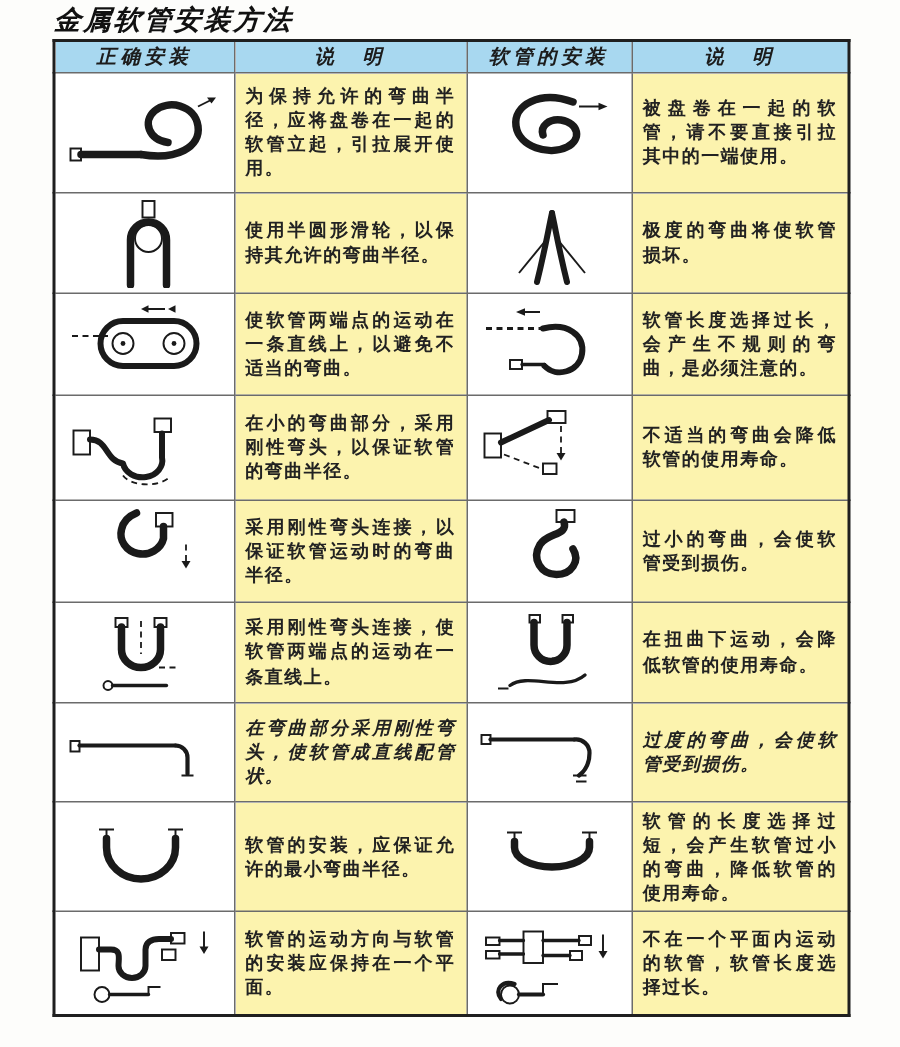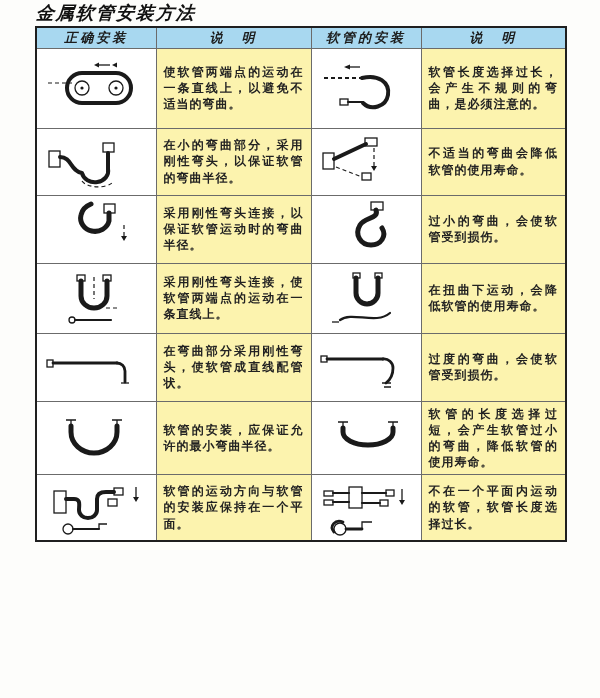--- a/index.html
+++ b/index.html
@@ -36,21 +36,21 @@
     letter-spacing:1px;line-height:1.35;
     padding:4px 7px;text-align:justify;
   }
   td.fig{background:#ffffff;text-align:center;padding:1px;}
   tbody tr:nth-child(1){height:80px;}
   tbody tr:nth-child(2){height:67px;}
   tbody tr:nth-child(3){height:68px;}
   tbody tr:nth-child(4){height:70px;padding-left:30px;}
   tbody tr:nth-child(5){height:68px;padding-left:21px;}
   tbody tr:nth-child(6){height:67px;}
-  tbody tr:nth-child(7){height:66px;}
+  tbody tr:nth-child(7){height:66px;font-style:italic;}
   tbody tr:nth-child(8){height:69px;}
   tbody tr:nth-child(9){height:69px;}
   svg{display:block;margin:0 auto;}
   .hose{fill:none;stroke:var(--ink);stroke-width:5;stroke-linecap:round;stroke-linejoin:round;}
   .hose4{fill:none;stroke:var(--ink);stroke-width:4;stroke-linecap:round;stroke-linejoin:round;}
   .hose3{fill:none;stroke:var(--ink);stroke-width:2.8;stroke-linecap:round;stroke-linejoin:round;}
   .hose2{fill:none;stroke:var(--ink);stroke-width:2.2;stroke-linecap:round;}
   .thin{fill:none;stroke:var(--ink);stroke-width:1.3;}
   .dash{fill:none;stroke:var(--ink);stroke-width:1.2;stroke-dasharray:4 3;}
   .dash2{fill:none;stroke:var(--ink);stroke-width:2;stroke-dasharray:4 3;}
@@ -73,21 +73,60 @@
     <thead>
       <tr>
         <th>正确安装</th>
         <th>说　明</th>
         <th>软管的安装</th>
         <th>说　明</th>
       </tr>
     </thead>
     <tbody>
 
-
+      <tr>
+        <td class="fig">
+          <svg width="104" height="60" viewBox="0 0 104 60">
+            <rect x="3" y="41" width="7" height="8" class="thin"></rect>
+            <path d="M10 45 H50" class="hose"></path>
+            <path d="M50 45 C74 49 90 40 88 26 C86 12 68 8 59 16 C51 23 55 35 68 37" class="hose"></path>
+            <path d="M88 13 L98 8" class="thin"></path>
+            <path d="M100 7 l-6 0 l3 4 z" class="fillink"></path>
+          </svg>
+        </td>
+        <td class="desc">为保持允许的弯曲半径，应将盘卷在一起的软管立起，引拉展开使用。</td>
+        <td class="fig">
+          <svg width="96" height="60" viewBox="0 0 96 60">
+            <path d="M64 10 C42 2 24 12 26 26 C28 40 48 46 60 40 C70 35 68 24 56 22 C48 21 42 26 44 32" class="hose"></path>
+            <path d="M68 13 H83" class="thin"></path>
+            <path d="M87 13 l-6 -2.5 v5 z" class="fillink"></path>
+          </svg>
+        </td>
+        <td class="desc">被盘卷在一起的软管，请不要直接引拉其中的一端使用。</td>
+      </tr>
+
+      <tr>
+        <td class="fig">
+          <svg width="104" height="60" viewBox="0 0 104 60">
+            <rect x="51" y="2" width="8" height="11" class="thin"></rect>
+            <circle cx="55" cy="27" r="9" class="thin"></circle>
+            <path d="M43 58 V28 A12 12 0 0 1 67 28 V58" class="hose"></path>
+          </svg>
+        </td>
+        <td class="desc">使用半圆形滑轮，以保持其允许的弯曲半径。</td>
+        <td class="fig">
+          <svg width="96" height="60" viewBox="0 0 96 60">
+            <path d="M40 56 C45 36 47 24 50 10" class="hose4"></path>
+            <path d="M60 56 C55 36 53 24 50 10" class="hose4"></path>
+            <path d="M28 50 L46 28" class="thin"></path>
+            <path d="M72 50 L54 28" class="thin"></path>
+          </svg>
+        </td>
+        <td class="desc">极度的弯曲将使软管损坏。</td>
+      </tr>
 
       <tr>
         <td class="fig">
           <svg width="104" height="60" viewBox="0 0 104 60">
             <path d="M4 25 H28" class="dash"></path>
             <path d="M52 7 H66" class="thin"></path>
             <path d="M50 7 l5 -2.5 v5 z" class="fillink"></path>
             <path d="M68 7 l-5 -2.5 v5 z" class="fillink" transform="translate(136 0) scale(-1 1)"></path>
             <path d="M38 15 H72 A15 15 0 1 1 72 45 H38 A15 15 0 1 1 38 15 Z" class="hose4"></path>
             <circle cx="38" cy="30" r="7" class="thin"></circle>

